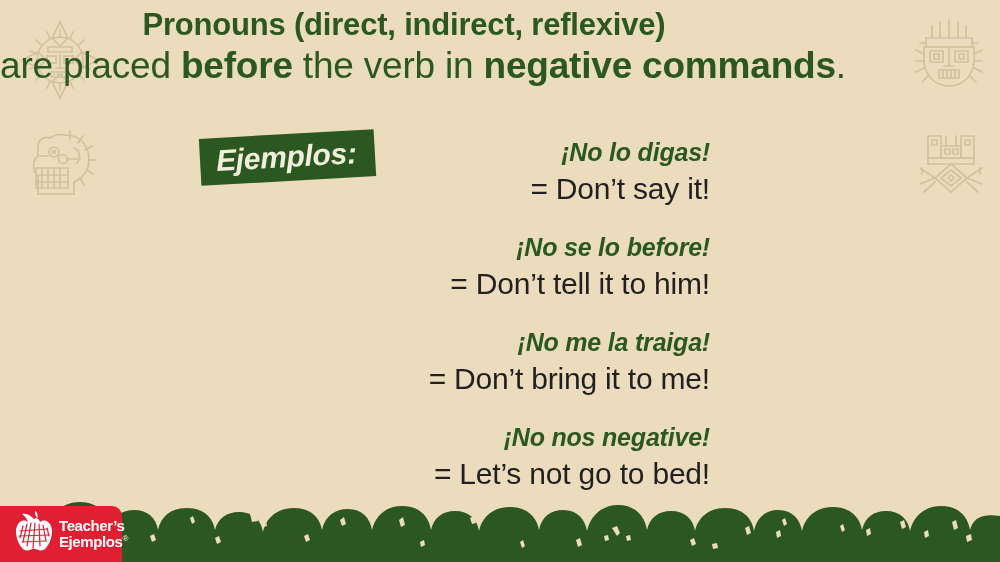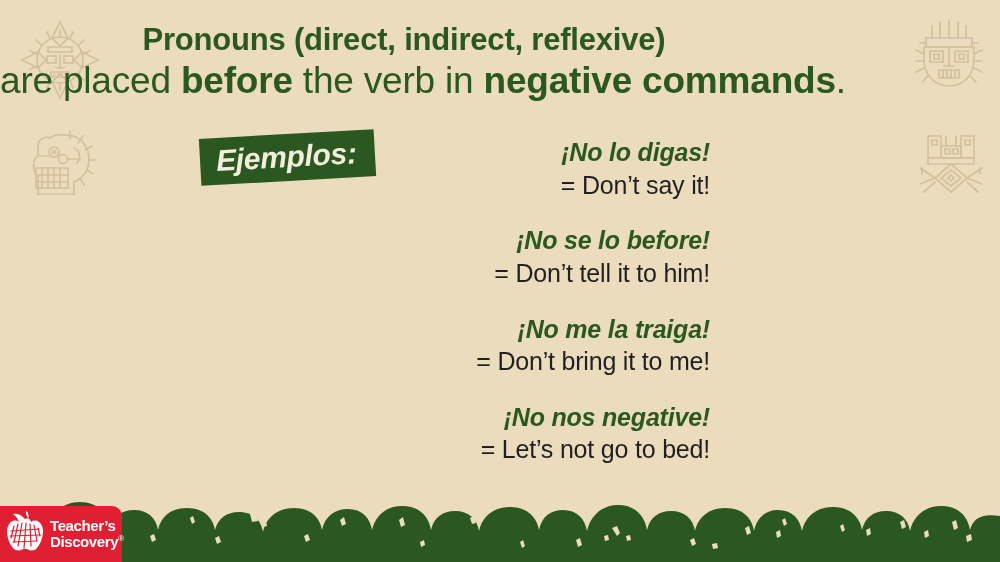--- a/index.html
+++ b/index.html
@@ -24,21 +24,21 @@
   
   .glyph {
     position: absolute;
     opacity: 0.62;
   }
   .glyph svg { display: block; }
 
   
   #title-block {
     position: absolute;
-    top: 22px;
+    top: 7px;
     left: 0;
     width: 808px;
     text-align: center;
     color: #2B5720;
     line-height: 1.18;
   }
   .title-line {
     display: block;
     white-space: nowrap;
   }
@@ -84,21 +84,21 @@
   .example-es {
     color: #2B5720;
     font-size: 25px;
     font-weight: bold;
     font-style: italic;
     line-height: 1.3;
     letter-spacing: -0.2px;
   }
   .example-en {
     color: #231F20;
-    font-size: 25px;
+    font-size: 30px;
     font-weight: normal;
     line-height: 1.35;
     letter-spacing: -0.2px;
   }
 
   
   #bottom-border {
     position: absolute;
     left: 0;
     bottom: 0;
@@ -111,21 +111,21 @@
   #td-logo {
     position: absolute;
     left: 0;
     bottom: 0;
     width: 122px;
     height: 56px;
     background: #E01F33;
     border-top-right-radius: 10px;
     display: flex;
     align-items: center;
-    padding-left: 5px;
+    padding-left: 14px;
     box-sizing: border-box;
   }
   #td-apple { flex: 0 0 auto; margin-right: 5px; }
   #td-wordmark {
     color: #FFFFFF;
     font-weight: bold;
     font-size: 15px;
     line-height: 1.05;
     letter-spacing: -0.4px;
   }
@@ -329,17 +329,17 @@
           <path d="M29 15 L32 31"></path>
           <path d="M33 18 L35 26"></path>
           <path d="M6 21 L34 19"></path>
           <path d="M5 26 L35 25"></path>
           <path d="M8 32 L32 31"></path>
         </g>
       </svg>
     </div>
     <div id="td-wordmark">
       <div>Teacher’s</div>
-      <div><span>Discovery</span><span class="reg">®</span></div>
+      <div><span>Ejemplos</span><span class="reg">®</span></div>
     </div>
   </div>
 
 </div>
 
 </body></html>

